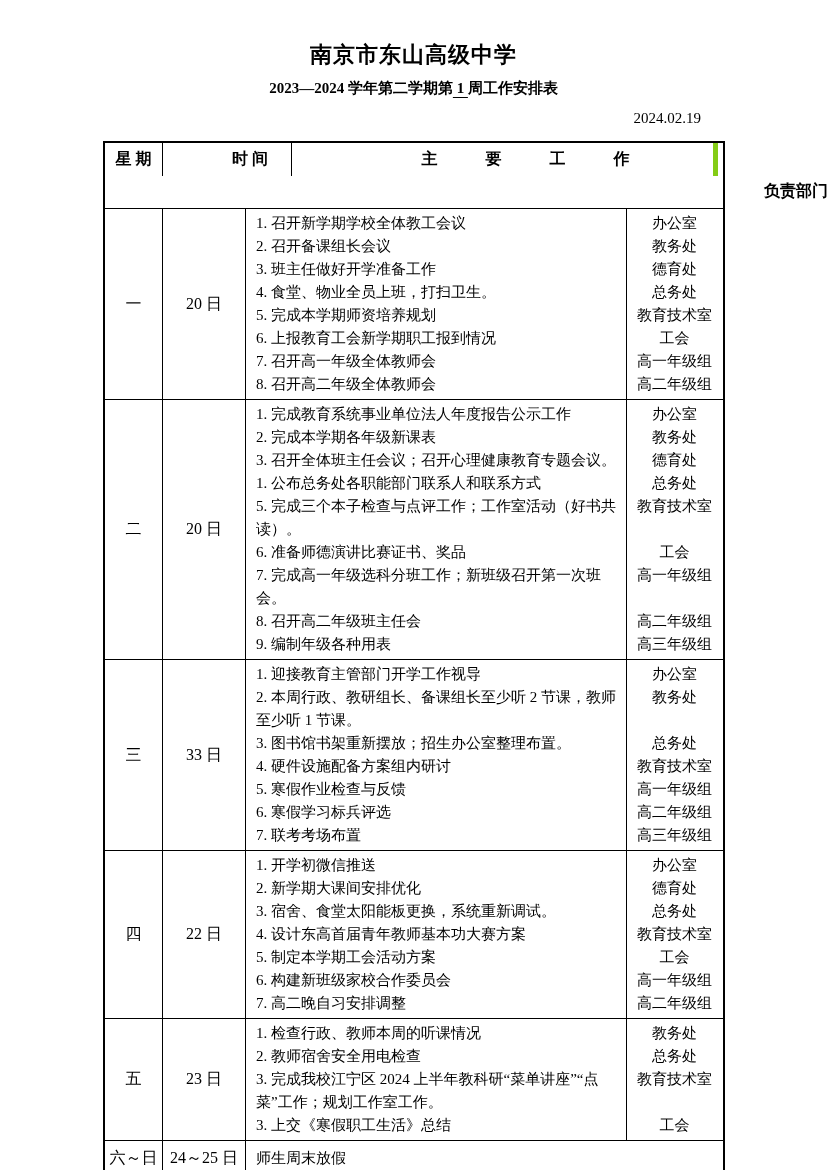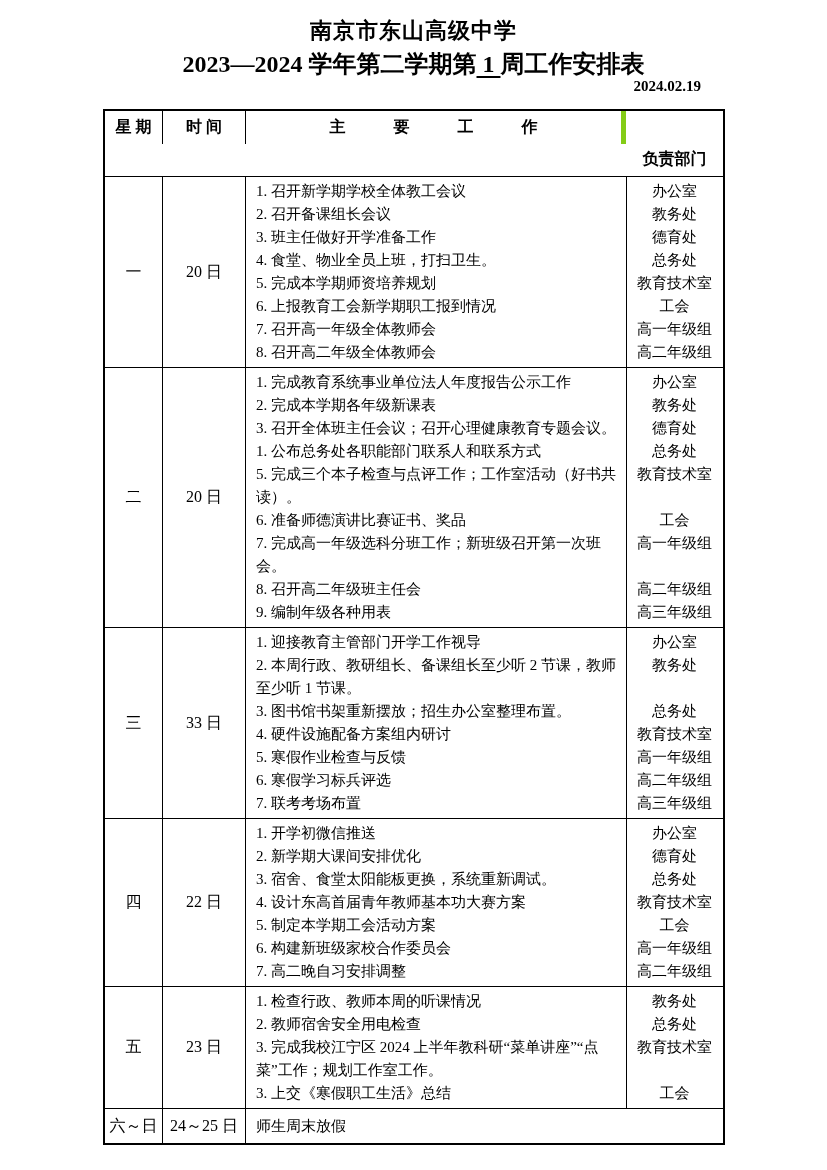--- a/index.html
+++ b/index.html
@@ -5,46 +5,45 @@
   * { margin: 0; padding: 0; box-sizing: border-box; }
   html, body { background: #ffffff; }
   body {
     width: 827px; height: 1170px;
     font-family: "Liberation Serif", "DejaVu Serif", serif;
     color: #000;
     position: relative;
     overflow: hidden;
   }
   .doc-title {
-    padding-top: 18px;
+    padding-top: 42px;
     text-align: center;
     font-size: 22px;
     line-height: 25px;
     font-weight: bold;
     letter-spacing: 1px;
   }
   .doc-subtitle {
     margin-top: 9px;
     text-align: center;
-    font-size: 24px;
+    font-size: 15px;
     line-height: 25px;
     font-weight: bold;
   }
   .week-underline {
     text-decoration: underline;
     text-underline-offset: 4px;
     white-space: pre;
   }
   .doc-date {
-    margin-top: 0;
+    margin-top: 8px;
     text-align: right;
     padding-right: 126px;
     font-size: 15px;
     line-height: 18px;
-    font-weight: bold;
   }
   .sched-table {
     margin: 14px 0 0 103px;
     width: 622px;
     border: 2px solid #000;
   }
   .t-row { display: flex; border-bottom: 1px solid #000; }
   .t-row:last-child { border-bottom: none; }
   .c-day {
     width: 58px; flex: 0 0 58px;
@@ -65,21 +64,21 @@
     position: relative;
     padding: 3px 0;
   }
   .c-work.with-divider::after {
     content: "";
     position: absolute;
     left: 380px; top: 0; bottom: 0;
     width: 1px;
     background: #000;
   }
-  .head-row { border-bottom: 1px solid #000; }
+  .head-row { border-bottom: 1px solid #000; gap: 46px; }
   .head-row .hc {
     display: flex; align-items: center; justify-content: center;
     font-weight: bold;
     font-size: 16px;
     height: 33px;
     white-space: pre;
   }
   .hc-day  { width: 58px; flex: 0 0 58px; border-right: 1px solid #000; }
   .hc-time { width: 83px; flex: 0 0 83px; border-right: 1px solid #000; }
   .hc-work { width: 380px; flex: 0 0 380px; border-right: 5px solid #84cc16; }

